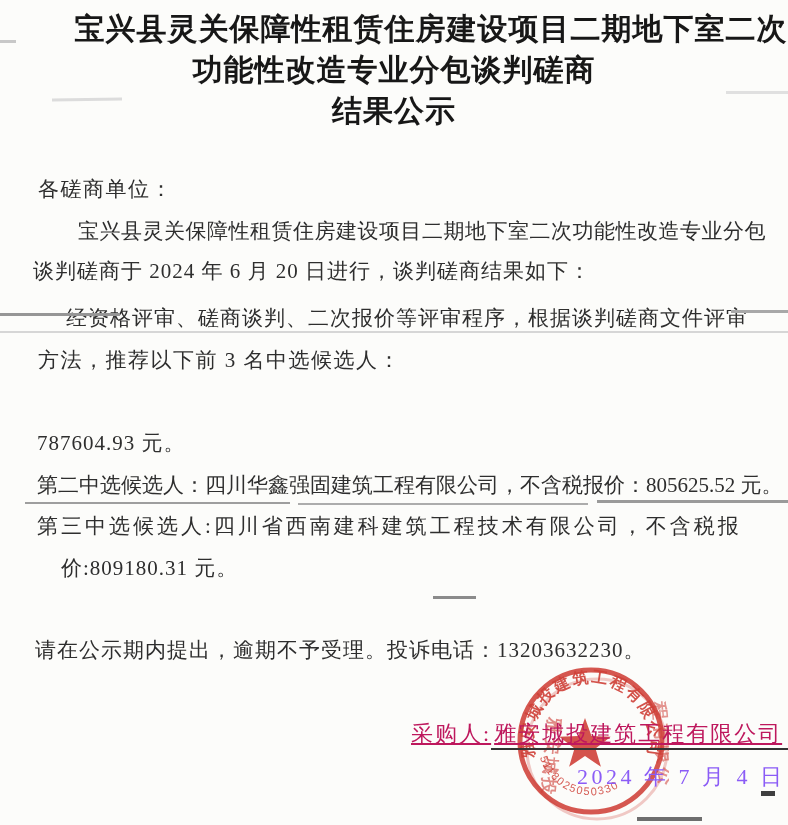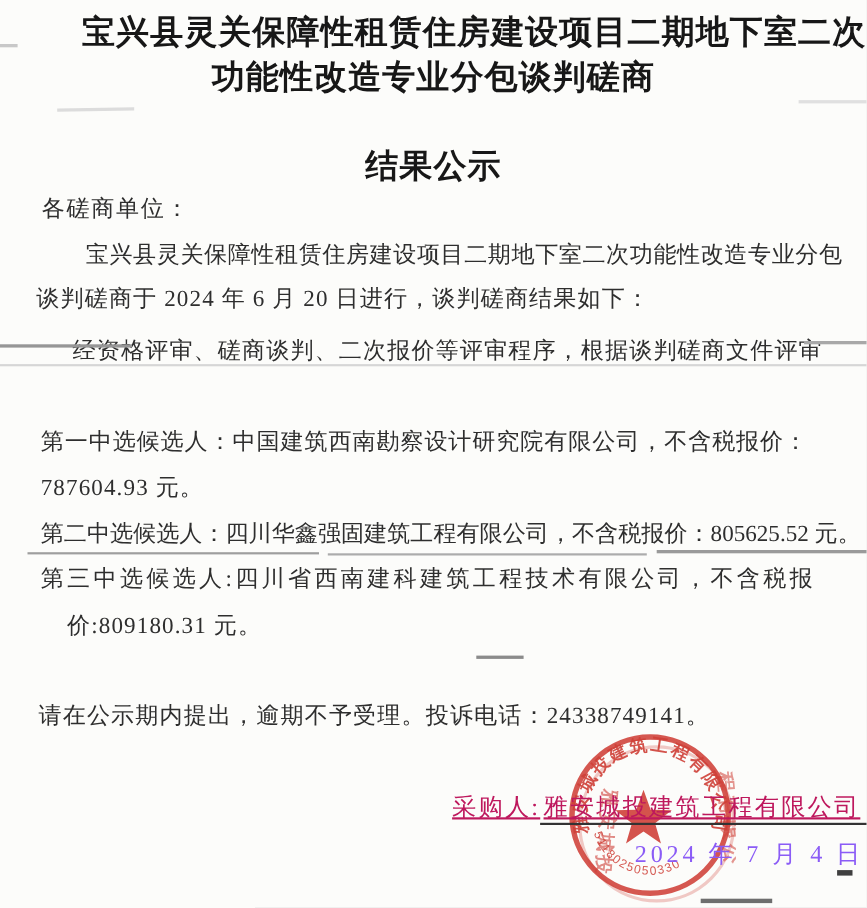--- a/index.html
+++ b/index.html
@@ -9,21 +9,21 @@
     font-family:"Liberation Serif", serif; color:#2d2d2d;
   }
   
   .title-line {
     position:absolute; left:0; width:100%; text-align:center;
     font-family:"Liberation Sans", sans-serif; font-weight:bold;
     font-size:30px; color:#171717; letter-spacing:1px; white-space:nowrap;
   }
   .t1 { top:9px;margin-left:37px; }
   .t2 { top:50px; }
-  .t3 { top:91px;margin-top:40px; }
+  .t3 { top:91px; }
   
   .bl { position:absolute; font-size:21px; white-space:nowrap; color:#2e2e2e; }
   .bl0  { left:38px; top:175px; letter-spacing:1.5px; }
   .bl1  { left:78px; top:217px; letter-spacing:0.5px; }
   .bl2  { left:33px; top:257px; letter-spacing:1px; }
   .bl3  { left:66px; top:304px; letter-spacing:1px; }
   .bl4  { left:38px; top:346px; letter-spacing:1.5px; }
   .bl5  { left:37px; top:387px; letter-spacing:0.8px; }
   .bl6  { left:37px; top:429px; letter-spacing:1px; }
   .bl7  { left:37px; top:471px; letter-spacing:0px;font-family:Liberation Serif, serif; }
@@ -64,26 +64,26 @@
 <div class="page">
 
   <div class="title-line t1">宝兴县灵关保障性租赁住房建设项目二期地下室二次</div>
   <div class="title-line t2">功能性改造专业分包谈判磋商</div>
   <div class="title-line t3">结果公示</div>
 
   <div class="bl bl1">宝兴县灵关保障性租赁住房建设项目二期地下室二次功能性改造专业分包</div>
   <div class="bl bl0">各磋商单位：</div>
   <div class="bl bl2">谈判磋商于 2024 年 6 月 20 日进行，谈判磋商结果如下：</div>
   <div class="bl bl3">经资格评审、磋商谈判、二次报价等评审程序，根据谈判磋商文件评审</div>
-  <div class="bl bl5">第一中选候选人：中国建筑西南勘察设计研究院有限公司，不含税报价：</div>
+  <div class="bl bl4">方法，推荐以下前 3 名中选候选人：</div>
   <div class="bl bl6">787604.93 元。</div>
   <div class="bl bl7">第二中选候选人：四川华鑫强固建筑工程有限公司，不含税报价：805625.52 元。</div>
   <div class="bl bl8">第三中选候选人:四川省西南建科建筑工程技术有限公司，不含税报</div>
   <div class="bl bl9">价:809180.31 元。</div>
-  <div class="bl bl11">请在公示期内提出，逾期不予受理。投诉电话：24338749141。</div>
+  <div class="bl bl11">请在公示期内提出，逾期不予受理。投诉电话：13203632230。</div>
 
   <div class="sig"><span>采购人:</span><span class="company">雅安城投建筑工程有限公司</span></div>
   <div class="sig-date">2024 年 7 月 4 日</div>
 
   <svg class="seal" viewBox="0 0 156 163">
     <defs>
       <path id="sealArcTop" d="M 23,99 A 58.5,58.5 0 1 1 133,99" fill="none"></path>
       <path id="sealArcBottom" d="M 25,85 A 53,53 0 0 0 115,118" fill="none"></path>
     </defs>
     <circle cx="78" cy="79" r="71" fill="none" stroke="#cf4038" stroke-width="5" opacity="0.88"></circle>

